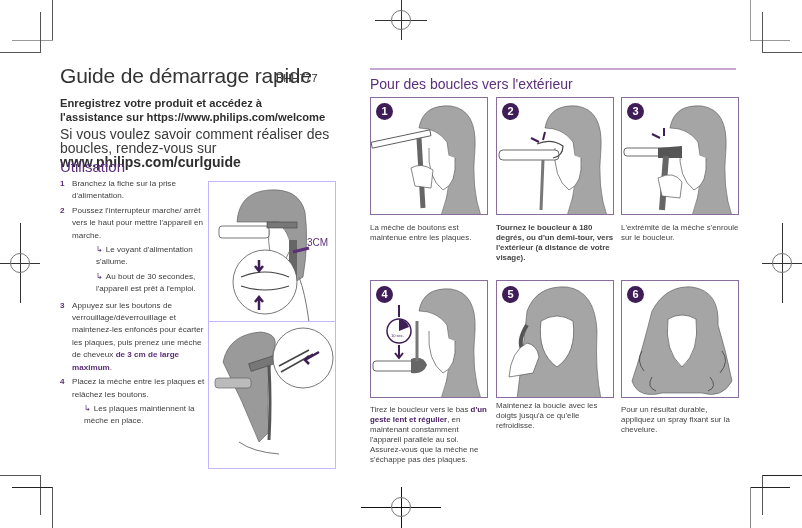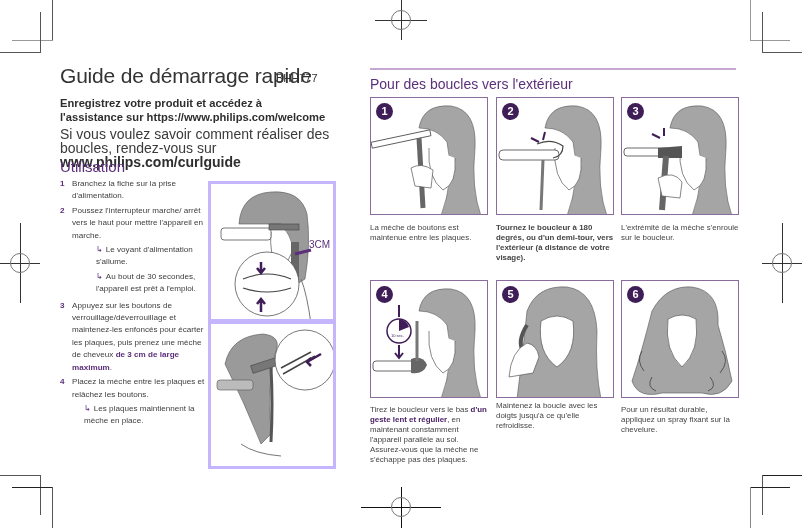--- a/index.html
+++ b/index.html
@@ -14,21 +14,21 @@
   .curl-text { left:60px; top:127px; width:290px; font-size:14px; line-height:14px; color:#3a3a3a; }
   .curl-text b { font-weight:bold; color:#2e2e2e; }
   .section { left:60px; top:158px; font-size:15px; color:#5b2f7a; }
   .steps { left:60px; top:178px; width:148px; font-size:8.1px; line-height:12.4px; color:#3d3d3d; }
   .step { position:relative; padding-left:12px; margin-bottom:2px; }
   .step .num { position:absolute; left:0; top:0; font-weight:bold; color:#5b2f7a; }
   .sub { padding-left:24px; margin-top:2px; position:relative; }
   .sub .arr { color:#5b2f7a; margin-right:3px; }
   .sub.tight { padding-left:12px; }
   .hl { font-weight:bold; color:#5b2f7a; }
-  .illus { position:absolute; border:3px solid #c4b5fd; background:#fff; overflow:hidden; }
+  .illus { position:absolute; border:1px solid #c4b5fd; background:#fff; overflow:hidden; }
   .rule { left:370px; top:68px; width:366px; height:2px; background:#c6a7d1; }
   .rtitle { left:370px; top:76px; font-size:14px; color:#5b2f7a; }
   .box { position:absolute; width:118px; height:118px; border:1px solid #8b6a9c; background:#fff; overflow:hidden; }
   .badge { position:absolute; left:5px; top:5px; width:17px; height:17px; border-radius:50%; background:#3f1d57; color:#fff; font-size:11px; font-weight:bold; text-align:center; line-height:17px; }
   .cap { position:absolute; width:118px; font-size:7.9px; line-height:10px; color:#444; }
   .cap .hl { color:#4a2266; }
   svg { display:block; }
 </style>
 </head>
 <body>

